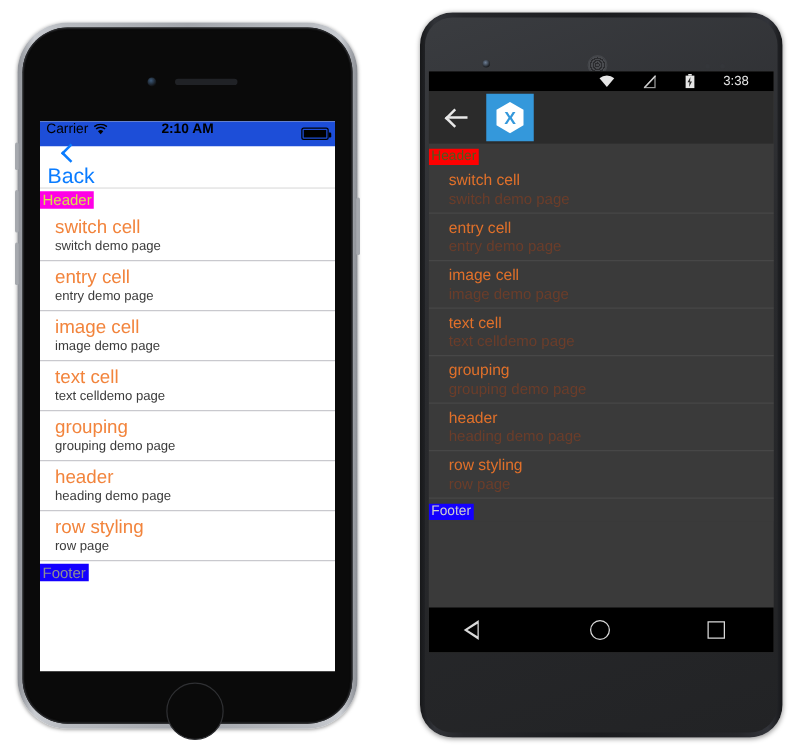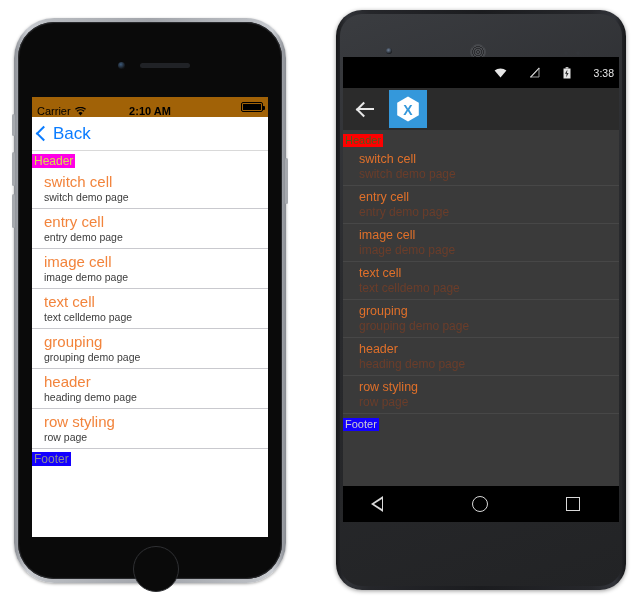--- a/index.html
+++ b/index.html
@@ -19,33 +19,33 @@
   #ip-speaker{position:absolute;left:126px;top:45px;width:50px;height:5px;border-radius:3px;
           background:#202226;}
   #ip-home{position:absolute;left:119px;top:528px;width:44px;height:44px;border-radius:50%;
           border:1.5px solid #2f3033;background:#0a0a0a;}
   #ip-screen{position:absolute;left:18px;top:79px;width:236px;height:440px;background:#ffffff;overflow:hidden;}
 
   
   .ip-btn{position:absolute;background:#a6a9ae;border-radius:2px;}
 
   
-  #ip-status{height:20px;display:flex;align-items:flex-end;position:relative;
-             font-size:11px;color:#000;background:#a16207;padding:0 5px;}
+  #ip-status{height:20px;display:flex;align-items:flex-start;position:relative;
+             font-size:11px;color:#000;background:#1d4ed8;padding:0 5px;}
   #ip-carrier{display:flex;align-items:center;gap:4px;}
   #ip-time{position:absolute;left:0;right:0;text-align:center;font-weight:bold;font-size:11px;}
   #ip-batt{position:absolute;right:5px;top:5px;width:22px;height:10px;
            border:1px solid #000;border-radius:2px;box-sizing:border-box;padding:1px;}
   #ip-batt i{display:block;width:100%;height:100%;background:#000;}
   #ip-batt:after{content:"";position:absolute;right:-3px;top:3px;width:2px;height:4px;background:#000;border-radius:0 1px 1px 0;}
 
   
   #ip-nav{height:33px;background:#fff;display:flex;align-items:center;padding-left:6px;
           border-bottom:1px solid #d9d9d9;}
-  #ip-back{display:flex;align-items:center;gap:3px;color:#0a7cff;font-size:17px;cursor:pointer;}
+  #ip-back{display:flex;align-items:center;gap:3px;color:#0a7cff;font-size:17px;cursor:pointer;flex-direction:column;}
   .chev{width:9px;height:9px;border-left:2.6px solid #0a7cff;border-bottom:2.6px solid #0a7cff;
         transform:rotate(45deg);margin-right:1px;}
 
   
   #ip-list{background:#fff;}
   .ios-hdr{display:inline-block;background:#ff00e6;color:#d9e04a;font-size:12px;
            line-height:14px;padding:0 2px;margin:1px 0 0 0;}
   .ios-ftr{display:inline-block;background:#1400ff;color:#8e8e93;font-size:12px;
            line-height:14px;padding:0 2px;}
   .ios-row{padding:4px 0 4px 12px;border-bottom:1px solid #c9c9ce;margin-left:0;}
@@ -60,22 +60,22 @@
            box-shadow:0 1px 4px rgba(0,0,0,.4);}
   #and-inner{position:absolute;left:4px;top:4px;width:282px;height:572px;border-radius:22px;
              background:linear-gradient(160deg,#3a3c40 0%,#2a2b2e 40%,#222325 100%);}
   #and-cam{position:absolute;left:50px;top:38px;width:6px;height:6px;border-radius:50%;
            background:radial-gradient(circle at 40% 35%,#6e7f96,#1a1c1f 70%);}
   #and-spk{position:absolute;left:134px;top:34px;width:16px;height:16px;border-radius:50%;
            background:repeating-radial-gradient(circle,#4a4c50 0 1px,#2b2c2f 1px 2px);border:1px solid #45474b;box-sizing:border-box;}
   .and-sensor{position:absolute;top:41px;width:4px;height:4px;border-radius:50%;background:#34363a;}
   #and-screen{position:absolute;left:7px;top:47px;width:276px;height:465px;background:#3a3a3a;overflow:hidden;}
 
-  #and-status{height:31px;background:#000;display:flex;align-items:center;justify-content:flex-end;
-              gap:23px;padding-right:5px;color:#e6e6e6;font-size:10.5px;}
+  #and-status{height:16px;background:#000;display:flex;align-items:center;justify-content:flex-end;
+              gap:23px;padding-right:20px;color:#e6e6e6;font-size:10.5px;}
   #and-actionbar{height:42px;background:#2b2b2b;display:flex;align-items:center;padding-left:14px;gap:14px;}
   #and-backarrow{width:18px;height:18px;position:relative;cursor:pointer;}
   #and-backarrow:before{content:"";position:absolute;left:1px;top:8px;width:16px;height:2px;background:#e8e8e8;}
   #and-backarrow:after{content:"";position:absolute;left:1px;top:4px;width:9px;height:9px;
         border-left:2px solid #e8e8e8;border-bottom:2px solid #e8e8e8;transform:rotate(45deg);}
   #and-logo{width:38px;height:38px;background:#3498db;display:flex;align-items:center;justify-content:center;}
 
   #and-list{background:#3a3a3a;}
   .and-hdr{display:inline-block;background:#ff0000;color:#4d5b1f;font-size:11px;
            line-height:13px;padding:0 2px;}

